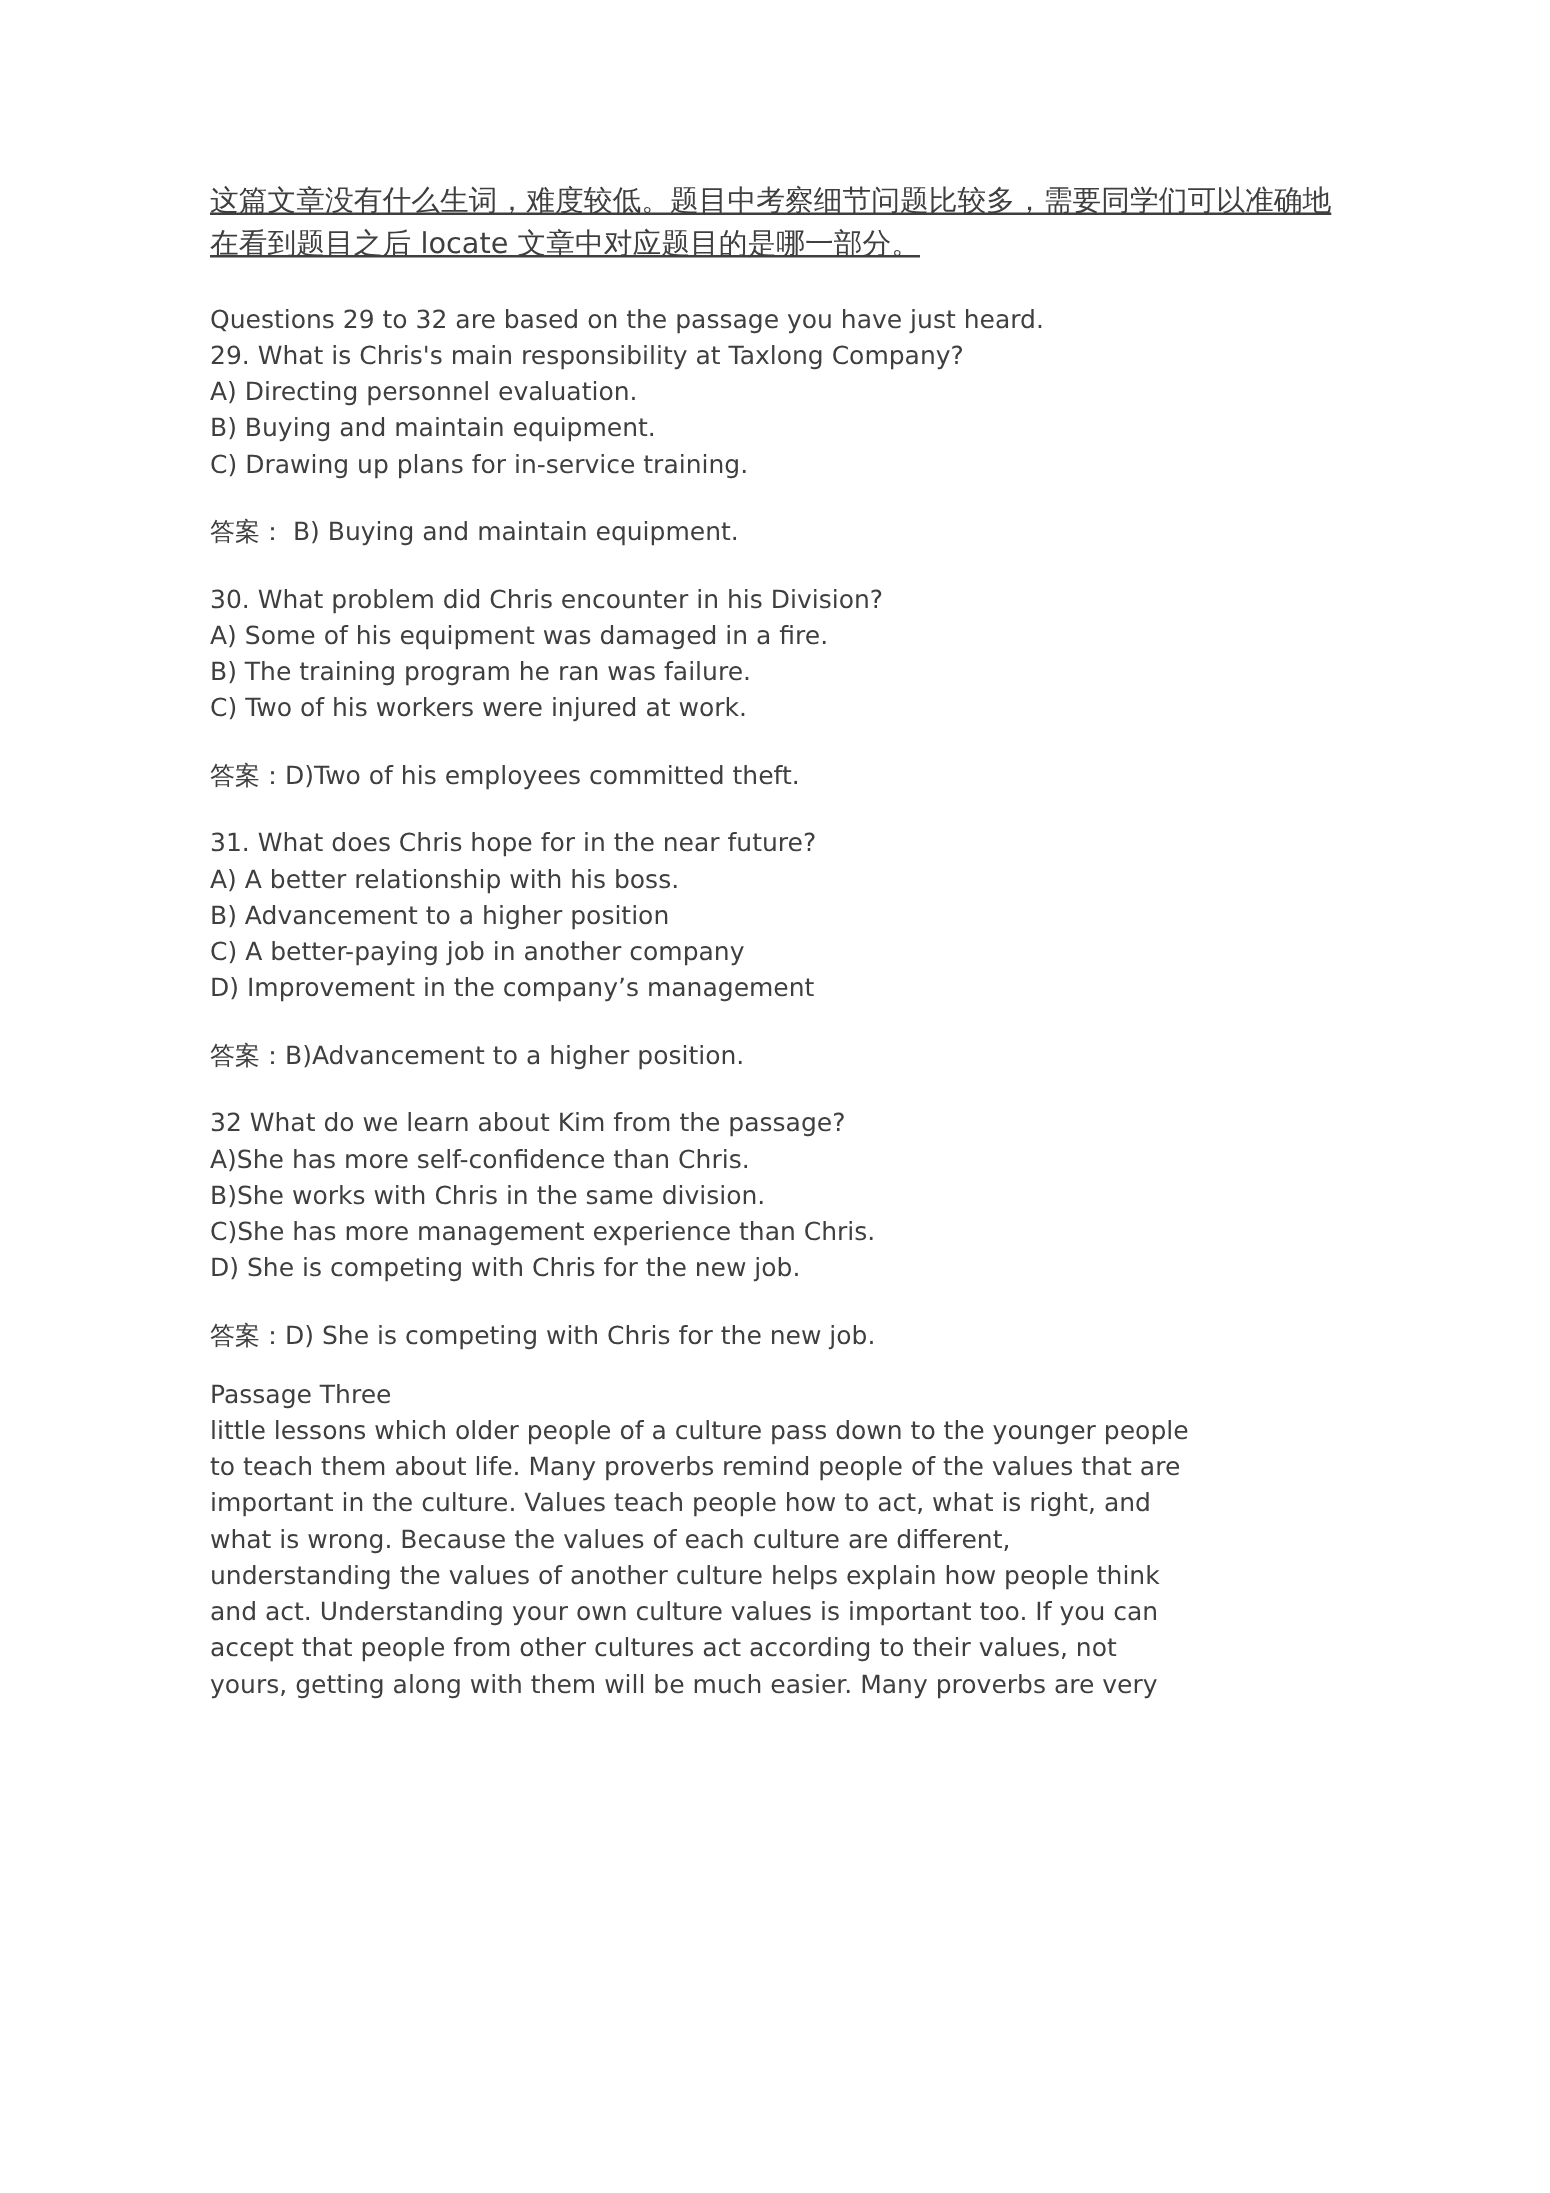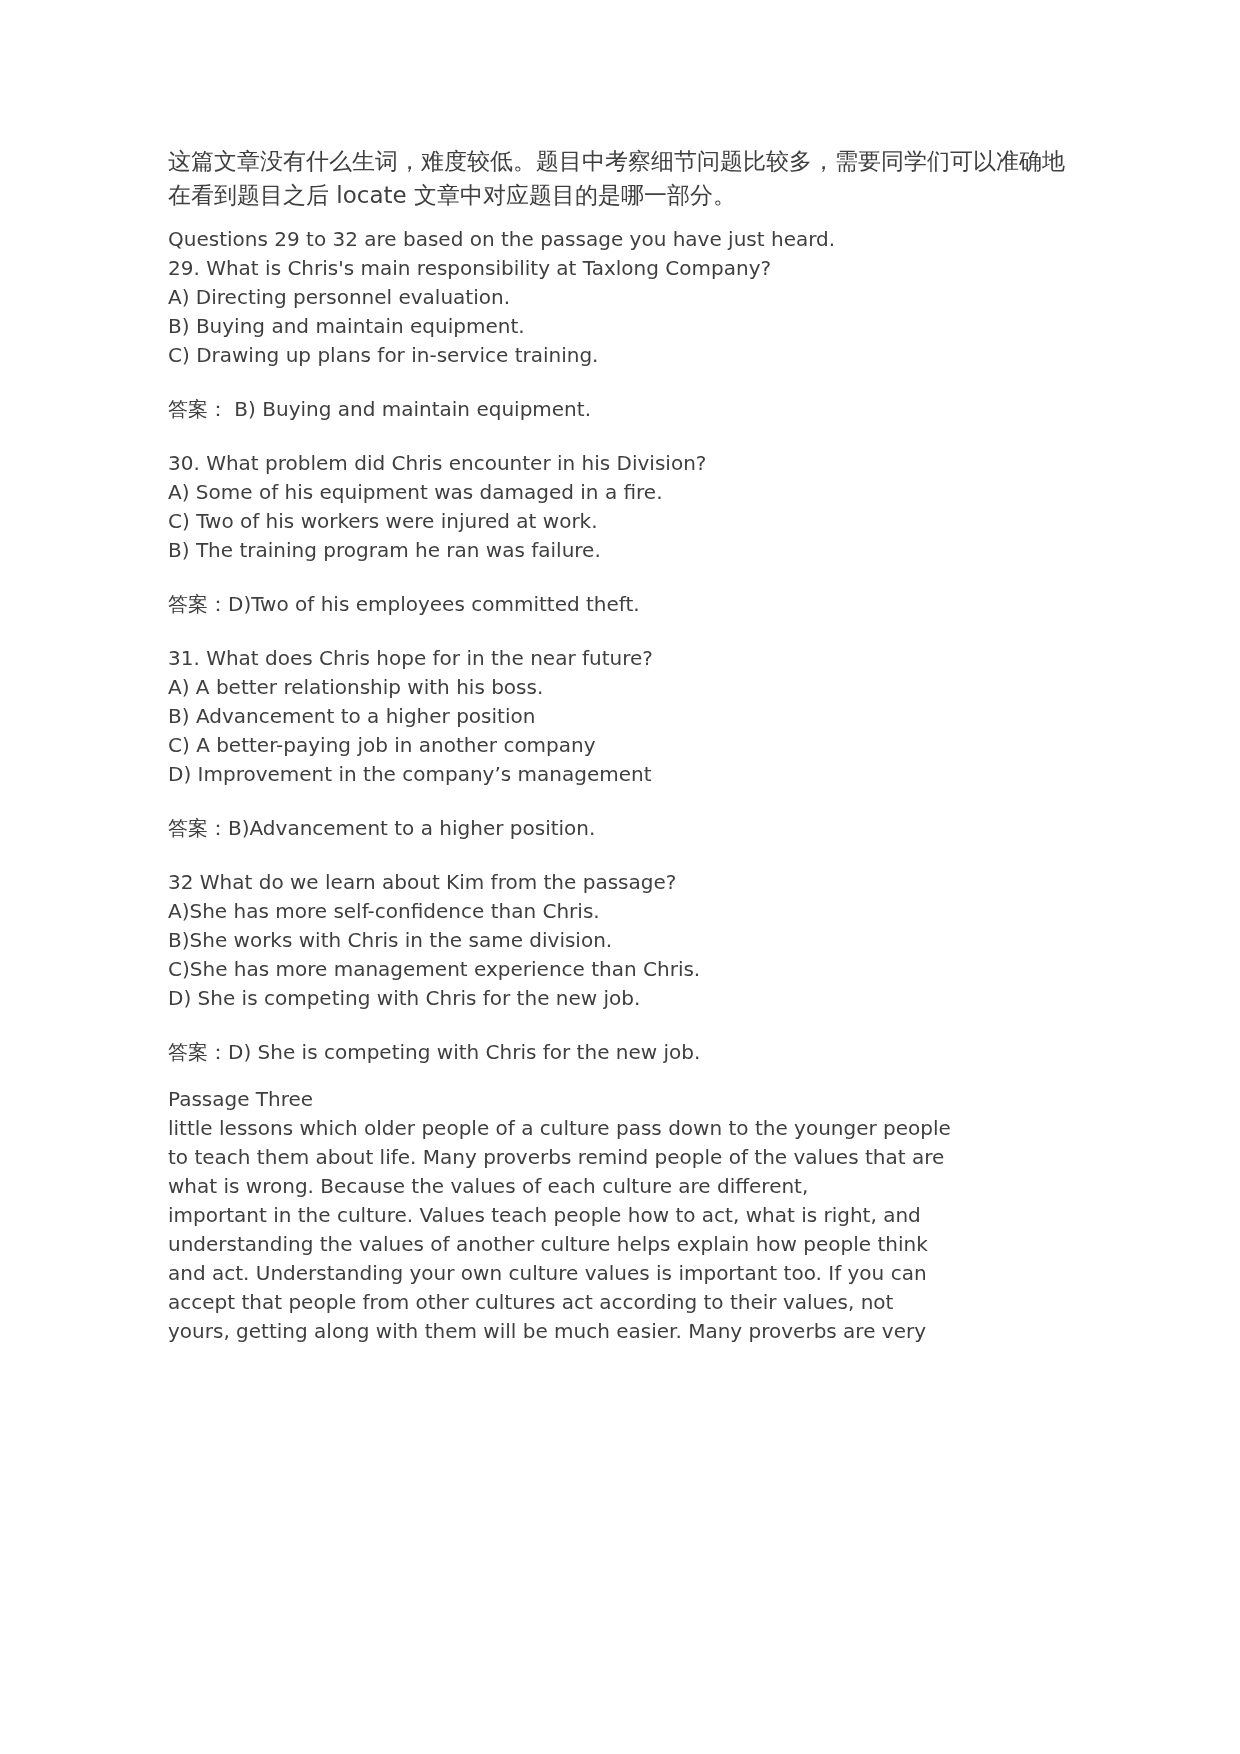--- a/index.html
+++ b/index.html
@@ -16,21 +16,22 @@
     background: #ffffff;
     color: #3f3f3f;
     font-family: "DejaVu Sans", "Liberation Sans", sans-serif;
     font-size: 20px;
     overflow: hidden;
   }
   .block {
     margin: 0 0 25px 0;
   }
   .block-intro {
-    margin-bottom: 13px;
+    margin-bottom: 29px;
+    text-decoration: underline;
   }
   .block-passage {
     margin-top: -7px;
   }
   .line {
     line-height: 29px;
     white-space: pre-wrap;
   }
   .cn-line {
     font-size: 23px;
@@ -55,22 +56,22 @@
     <div class="line">C) Drawing up plans for in-service training.</div>
   </section>
 
   <section class="block">
     <div class="line">答案： B) Buying and maintain equipment.</div>
   </section>
 
   <section class="block">
     <div class="line">30. What problem did Chris encounter in his Division?</div>
     <div class="line">A) Some of his equipment was damaged in a fire.</div>
+    <div class="line">B) The training program he ran was failure.</div>
     <div class="line">C) Two of his workers were injured at work.</div>
-    <div class="line">B) The training program he ran was failure.</div>
   </section>
 
   <section class="block">
     <div class="line">答案：D)Two of his employees committed theft.</div>
   </section>
 
   <section class="block">
     <div class="line">31. What does Chris hope for in the near future?</div>
     <div class="line">A) A better relationship with his boss.</div>
     <div class="line">B) Advancement to a higher position</div>
@@ -91,21 +92,21 @@
   </section>
 
   <section class="block">
     <div class="line">答案：D) She is competing with Chris for the new job.</div>
   </section>
 
   <section class="block block-passage">
     <div class="line">Passage Three</div>
     <div class="line">little lessons which older people of a culture pass down to the younger people</div>
     <div class="line">to teach them about life. Many proverbs remind people of the values that are</div>
+    <div class="line">important in the culture. Values teach people how to act, what is right, and</div>
     <div class="line">what is wrong. Because the values of each culture are different,</div>
-    <div class="line">important in the culture. Values teach people how to act, what is right, and</div>
     <div class="line">understanding the values of another culture helps explain how people think</div>
     <div class="line">and act. Understanding your own culture values is important too. If you can</div>
     <div class="line">accept that people from other cultures act according to their values, not</div>
     <div class="line">yours, getting along with them will be much easier. Many proverbs are very</div>
   </section>
 
 </div>
 
 </body></html>

